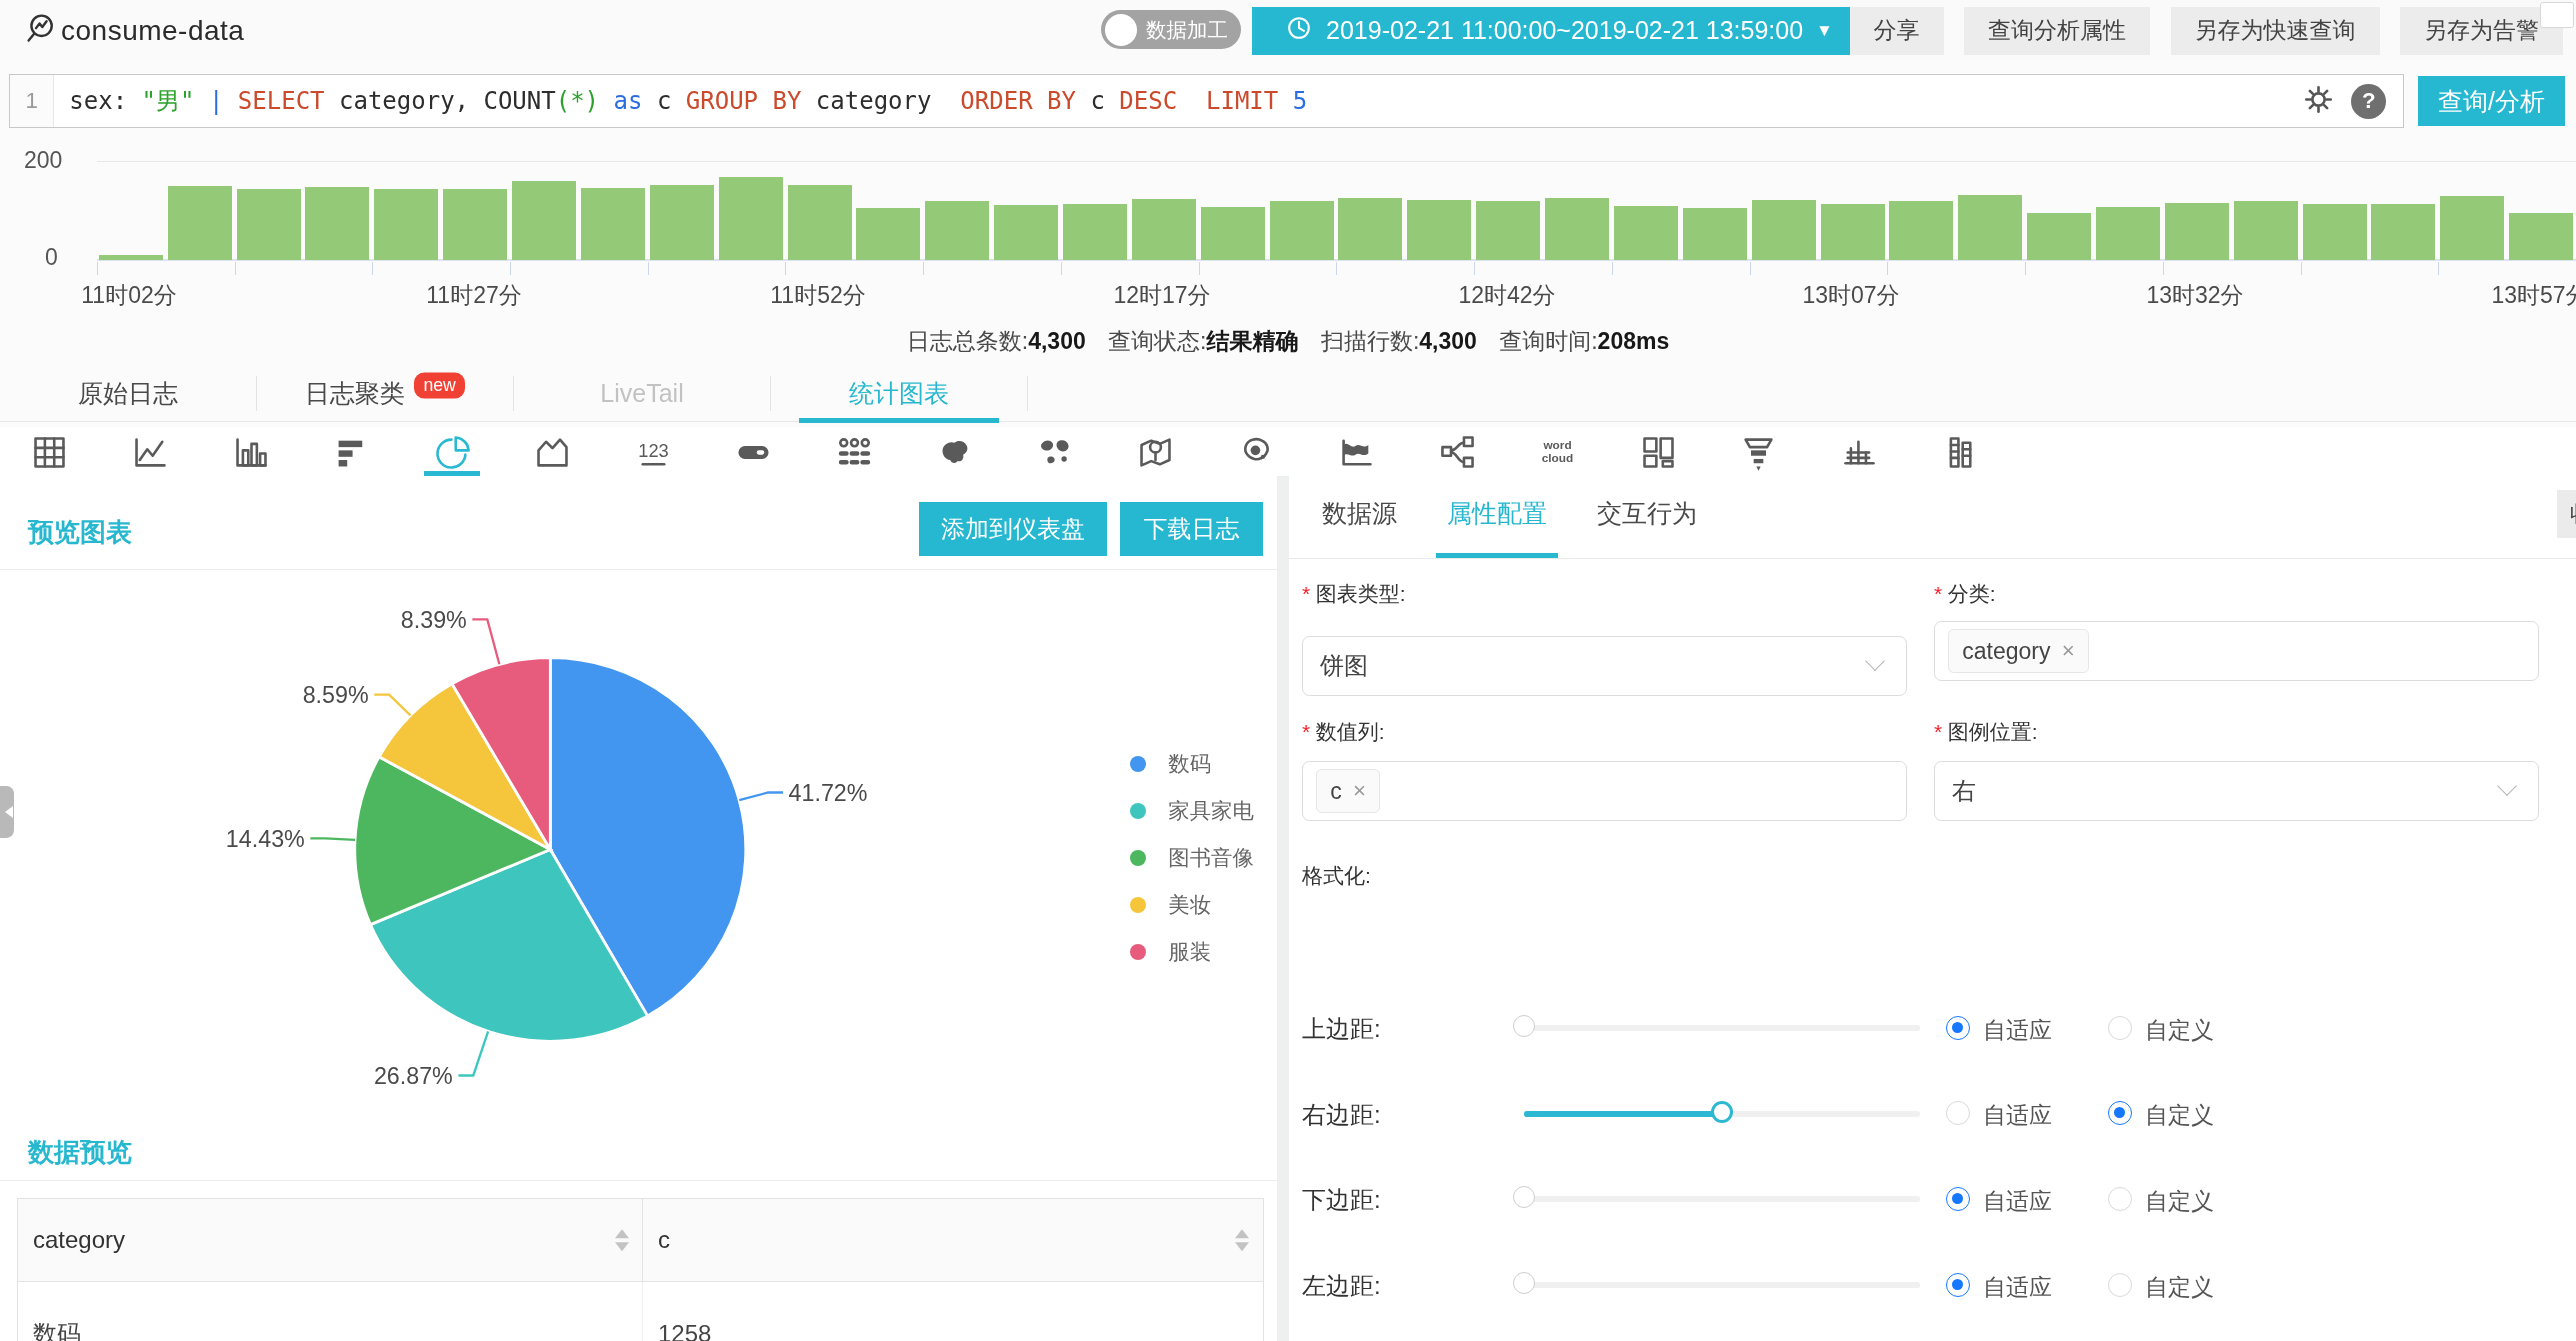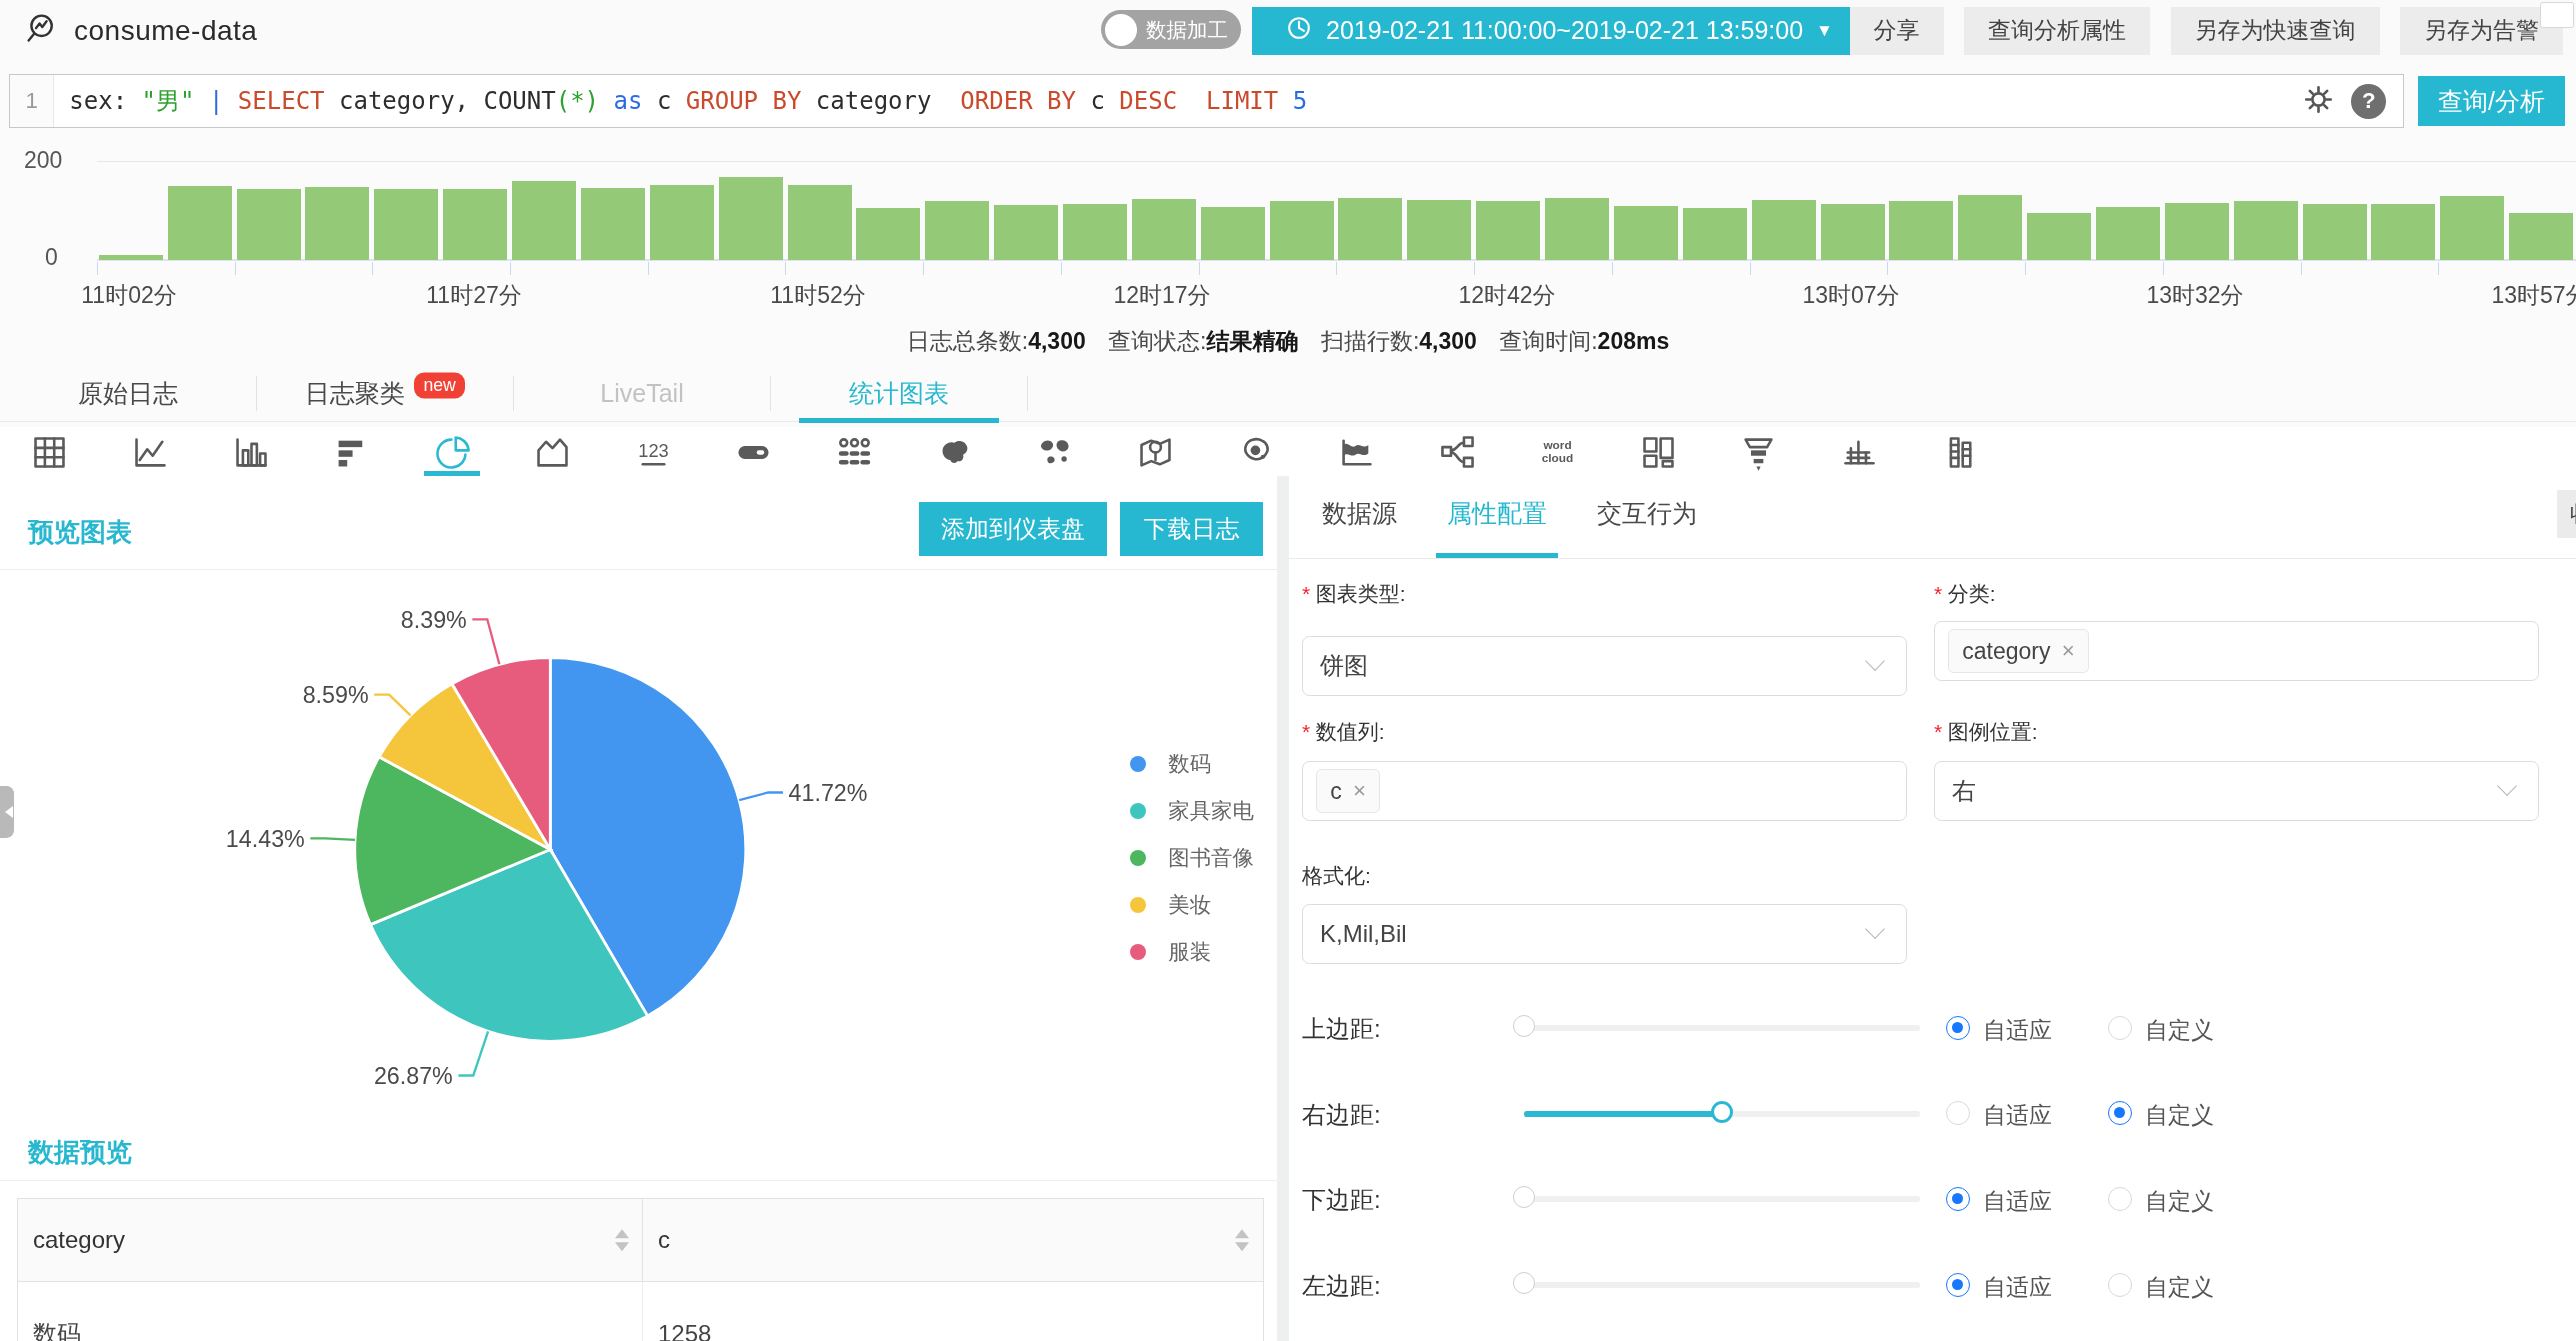--- a/index.html
+++ b/index.html
@@ -2,21 +2,21 @@
 <html style="font-size:15px"><head>
 <meta charset="utf-8">
 <style>
   html,body{margin:0;padding:0;}
   body{
     width:2576px;height:1342px;position:relative;overflow:hidden;
     background:#fbfbfb;font-family:"Liberation Sans",sans-serif;color:#333;
   }
   
   .topbar{position:absolute;left:0;top:0;width:2576px;height:61px;background:#fafafa;}
-  .brand{position:absolute;left:24px;top:11.2px;display:flex;align-items:center;gap:13px;}
+  .brand{position:absolute;left:24px;top:11.2px;display:flex;align-items:center;}
   .brand-title{font-size:28px;color:#2b2b2b;font-weight:500;letter-spacing:0.5px;}
   .toggle{position:absolute;left:1101px;top:10.2px;width:140px;height:39px;border-radius:19.5px;
     background:#a3a3a3;color:#fff;font-size:20.5px;display:flex;align-items:center;cursor:pointer;}
   .toggle-knob{width:32px;height:32px;background:#fff;border-radius:50%;margin:0 9.3px 0 3.7px;flex:0 0 auto;}
   .time-btn{position:absolute;left:1252px;top:6.5px;width:614px;height:48px;background:#26b8d0;color:#fff;
     font-size:25px;display:flex;align-items:center;justify-content:center;gap:13px;cursor:pointer;}
   .time-caret{font-size:17px;}
   .topbar-actions{position:absolute;right:13px;top:6.5px;height:48px;display:flex;gap:20.5px;}
   .action-btn{height:48px;background:#ececec;color:#444;font-size:23px;display:flex;align-items:center;
     justify-content:center;padding:0 24px;cursor:pointer;white-space:nowrap;}
@@ -563,24 +563,20 @@
             <span>c</span>
             <span class="tag-x">×</span>
           </span>
         </div>
         <div class="cfg-label" style="left: 645px; top: 242px;"><span class="req">*</span><span>图例位置:</span></div>
         <div class="cfg-field" style="left: 645px; top: 285px; width: 605px;">
           <span>右</span>
           <span class="chev"></span>
         </div>
         <div class="cfg-label" style="left: 13px; top: 386px;"><span>格式化:</span></div>
-        <div class="cfg-field" style="left: 13px; top: 428px; width: 605px;">
-          <span>K,Mil,Bil</span>
-          <span class="chev"></span>
-        </div>
         <div class="mrow-label" style="left: 13px; top: 537px;">上边距:</div>
         <div class="slider" style="left: 235px; top: 549px;">
           <div class="slider-knob" style="left: -11.2px;"></div>
         </div>
         <div class="radio sel" style="left: 657px; top: 540px;"></div>
         <div class="radio-label" style="left: 694px; top: 539px;">自适应</div>
         <div class="radio" style="left: 819px; top: 540px;"></div>
         <div class="radio-label" style="left: 856px; top: 539px;">自定义</div>
         <div class="mrow-label" style="left: 13px; top: 623px;">右边距:</div>
         <div class="slider" style="left: 235px; top: 635px;">

